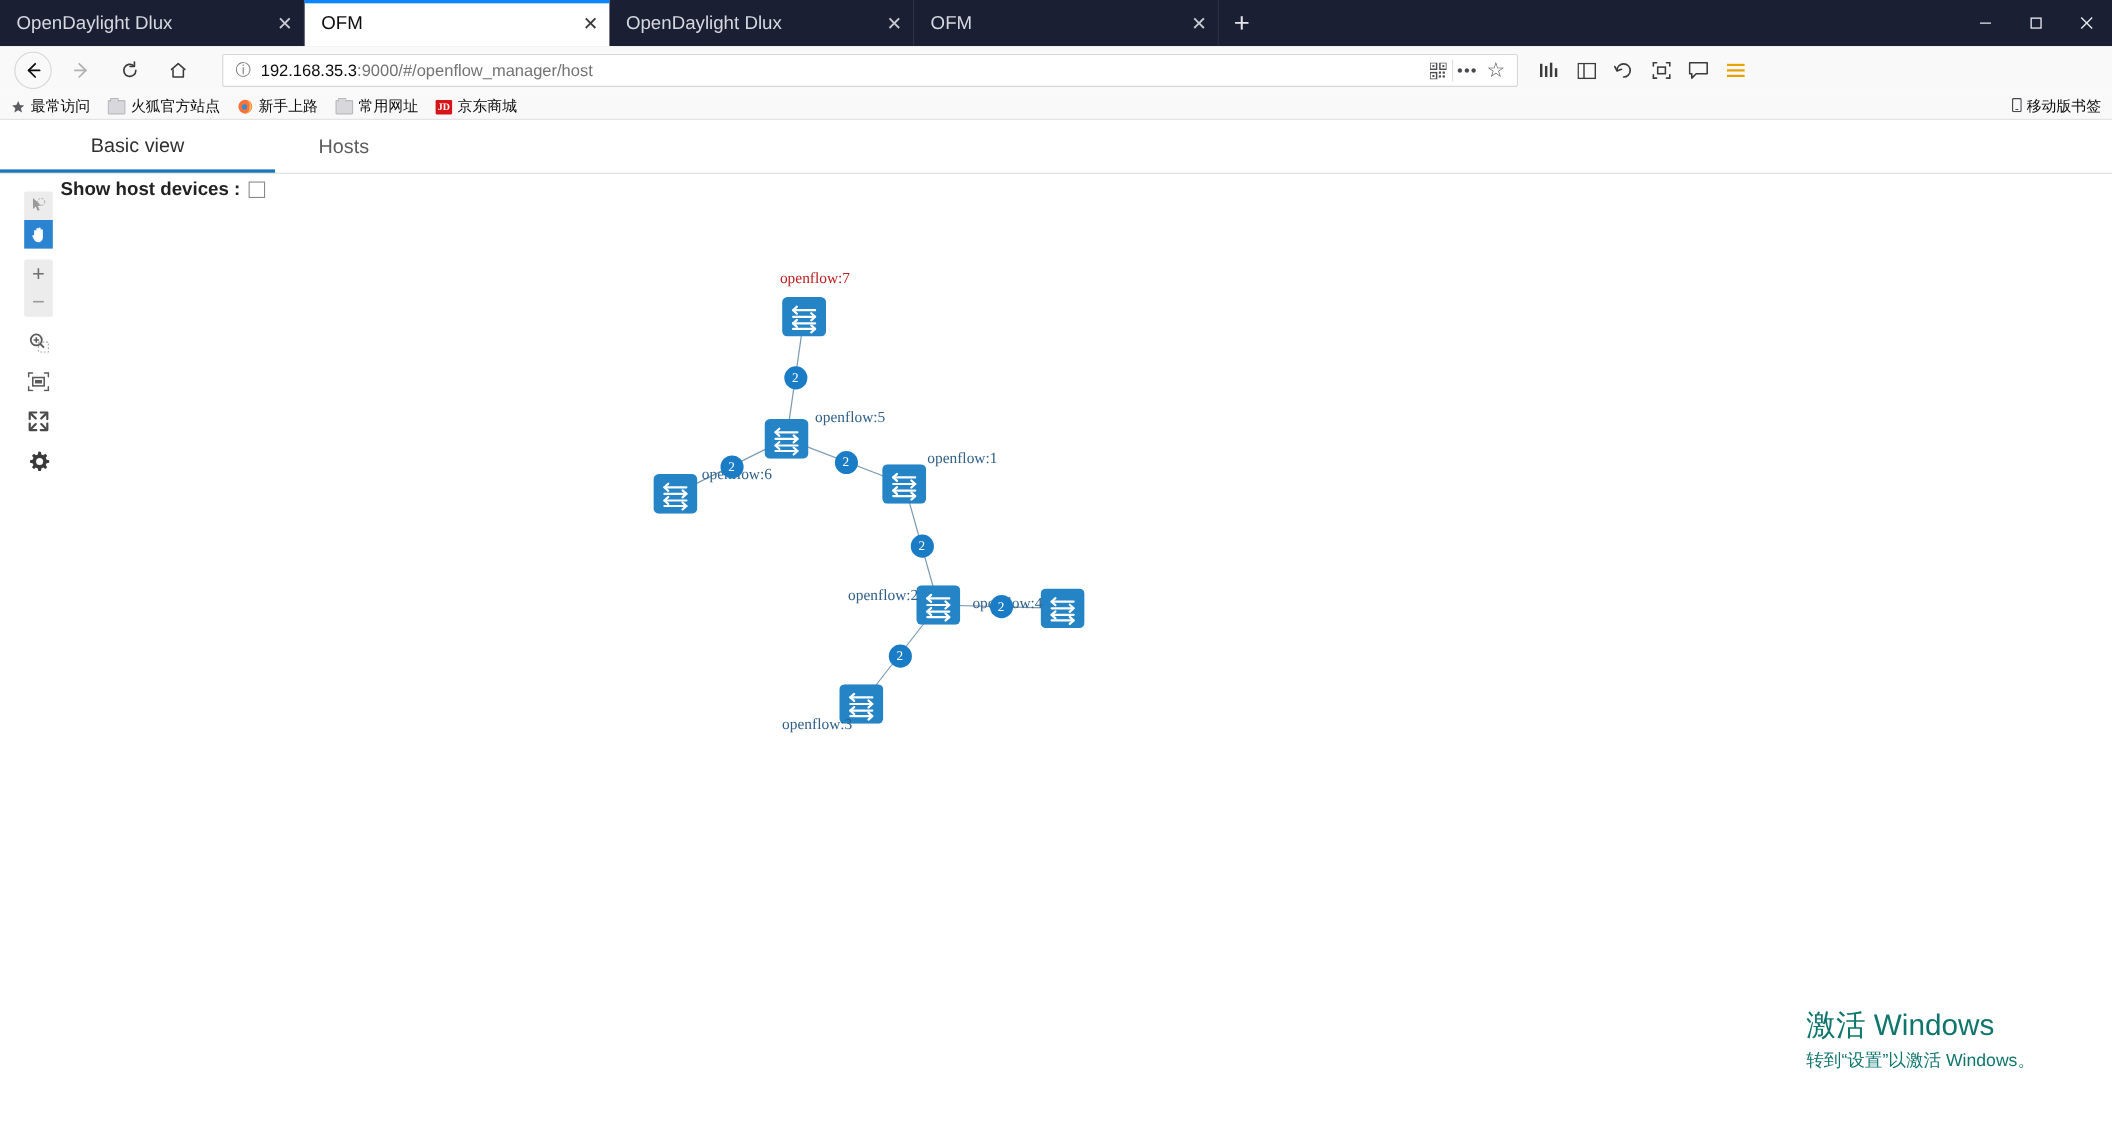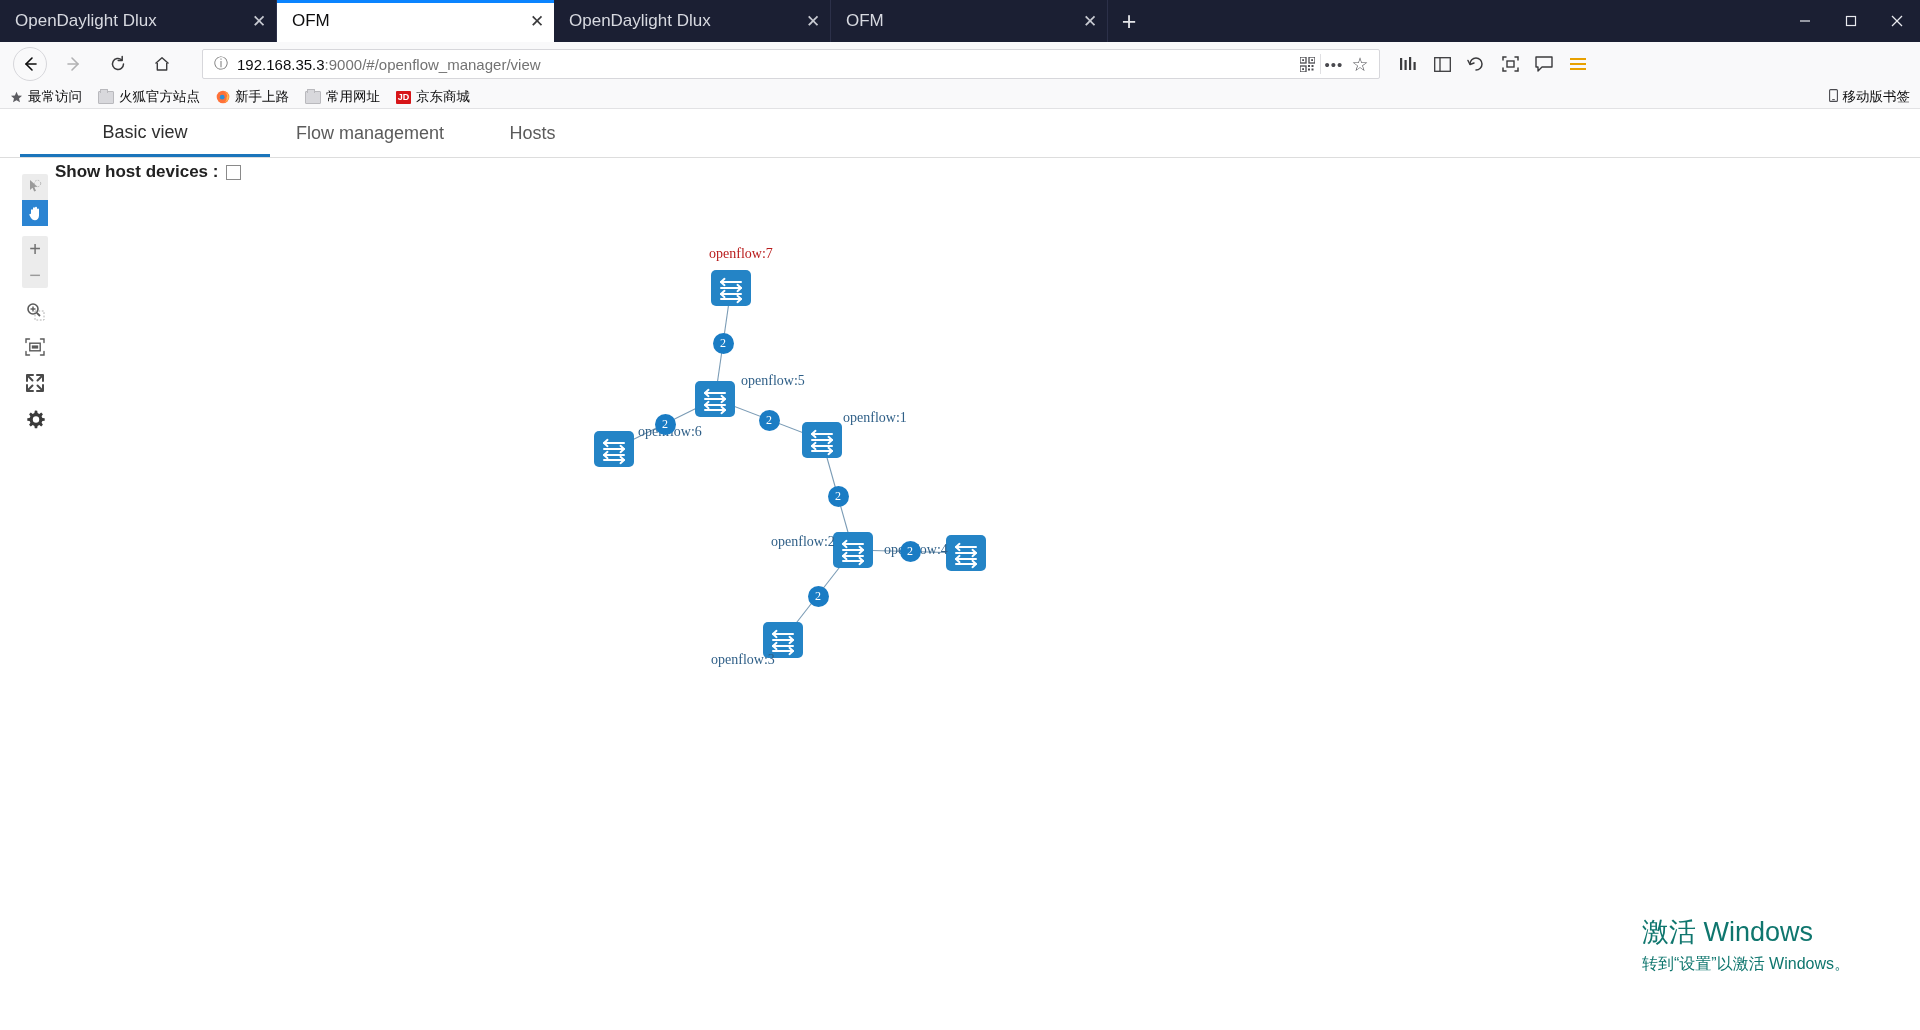--- a/index.html
+++ b/index.html
@@ -77,35 +77,35 @@
   .toolbar-right { display:flex; align-items:center; }
   .toolbar-right .tbtn { width:32px; height:32px; display:flex; align-items:center; justify-content:center; color:#3b3b3d; margin-left:2px;}
 
   
   .bookmarks {
     height: 23px; background:#f9f9fa; border-bottom:1px solid #e2e2e4;
     display:flex; align-items:center; padding-left: 10px; box-sizing:border-box;
     font-size: 13.5px; color:#0c0c0d; position: relative;
   }
   .bm { display:flex; align-items:center; margin-right: 16px; white-space:nowrap; }
-  .bm .bmico { margin-right: 5px; display:flex; align-items:center; }
+  .bm .bmico { margin-right: 5px; display:flex; align-items:center;font-family:Liberation Serif, serif; }
   .bm-folder {
     width:14px;height:11px;background:#d8d8dc;border:1px solid #b9b9bd;border-radius:1px;
     position:relative;
   }
   .bm-folder::before{content:"";position:absolute;left:1px;top:-3px;width:6px;height:3px;background:#d8d8dc;border:1px solid #b9b9bd;border-bottom:none;border-radius:1px 1px 0 0;}
   .bm-jd { width:15px;height:13px;background:#d71518;color:#fff;font-size:9px;font-weight:bold;display:flex;align-items:center;justify-content:center;border-radius:1px;}
   .bookmarks-right{position:absolute;right:10px;display:flex;align-items:center;color:#0c0c0d;font-size:13.5px;}
 
   
   .page { position:absolute; top:110px; left:0; right:0; bottom:0; background:#fff; }
 
   .navtabs {
     height: 48px; border-bottom:1px solid #dddddd; display:flex; align-items:stretch;
-    padding-left: 20px; box-sizing:border-box;
+    box-sizing:border-box;
   }
   .navtab {
     display:flex; align-items:center; justify-content:center;
     font-size: 18px; color:#5b5b5b; padding: 0 10px; box-sizing:border-box;
     position: relative;
   }
   .navtab.active { color:#2f2f2f; border-bottom:3px solid #1b75bb; }
 
   .showhost {
     position:absolute; left:55px; top: 52px; display:flex; align-items:center;
@@ -218,21 +218,21 @@
     </div>
     <div class="navbtn">
       <svg width="18" height="18" viewBox="0 0 18 18">
           <path d="M2.5 8.5 L9 2.8 L15.5 8.5" fill="none" stroke="currentColor" stroke-width="1.4" stroke-linejoin="round"></path>
           <path d="M4.3 8 L4.3 15 L13.7 15 L13.7 8" fill="none" stroke="currentColor" stroke-width="1.4" stroke-linejoin="round"></path>
         </svg>
     </div>
 
     <div class="urlbar">
       <span class="url-info">ⓘ</span>
-      <span class="url-text"><span id="url-host">192.168.35.3</span><span class="dim" id="url-rest">:9000/#/openflow_manager/view</span></span>
+      <span class="url-text"><span id="url-host">192.168.35.3</span><span class="dim" id="url-rest">:9000/#/openflow_manager/host</span></span>
       <span class="url-icon">
         <svg width="15" height="15" viewBox="0 0 15 15">
           <rect x="0" y="0" width="6" height="6" fill="none" stroke="currentColor" stroke-width="1.3"></rect>
           <rect x="2.2" y="2.2" width="1.8" height="1.8" fill="currentColor"></rect>
           <rect x="9" y="0" width="6" height="6" fill="none" stroke="currentColor" stroke-width="1.3"></rect>
           <rect x="11.2" y="2.2" width="1.8" height="1.8" fill="currentColor"></rect>
           <rect x="0" y="9" width="6" height="6" fill="none" stroke="currentColor" stroke-width="1.3"></rect>
           <rect x="2.2" y="11.2" width="1.8" height="1.8" fill="currentColor"></rect>
           <rect x="8" y="8" width="2" height="2" fill="currentColor"></rect>
           <rect x="11.5" y="8" width="2" height="2" fill="currentColor"></rect>
@@ -335,23 +335,20 @@
       <span>移动版书签</span>
     </div>
   </div>
 
   <div class="page">
 
     <div class="navtabs">
       <div class="navtab active" style="width:250px;">
         <span>Basic view</span>
       </div>
-      <div class="navtab" style="width:200px;">
-        <span>Flow management</span>
-      </div>
       <div class="navtab" style="width:125px;">
         <span>Hosts</span>
       </div>
     </div>
 
     <div class="showhost">
       <span>Show host devices :</span>
       <span class="cb"></span>
     </div>
 

